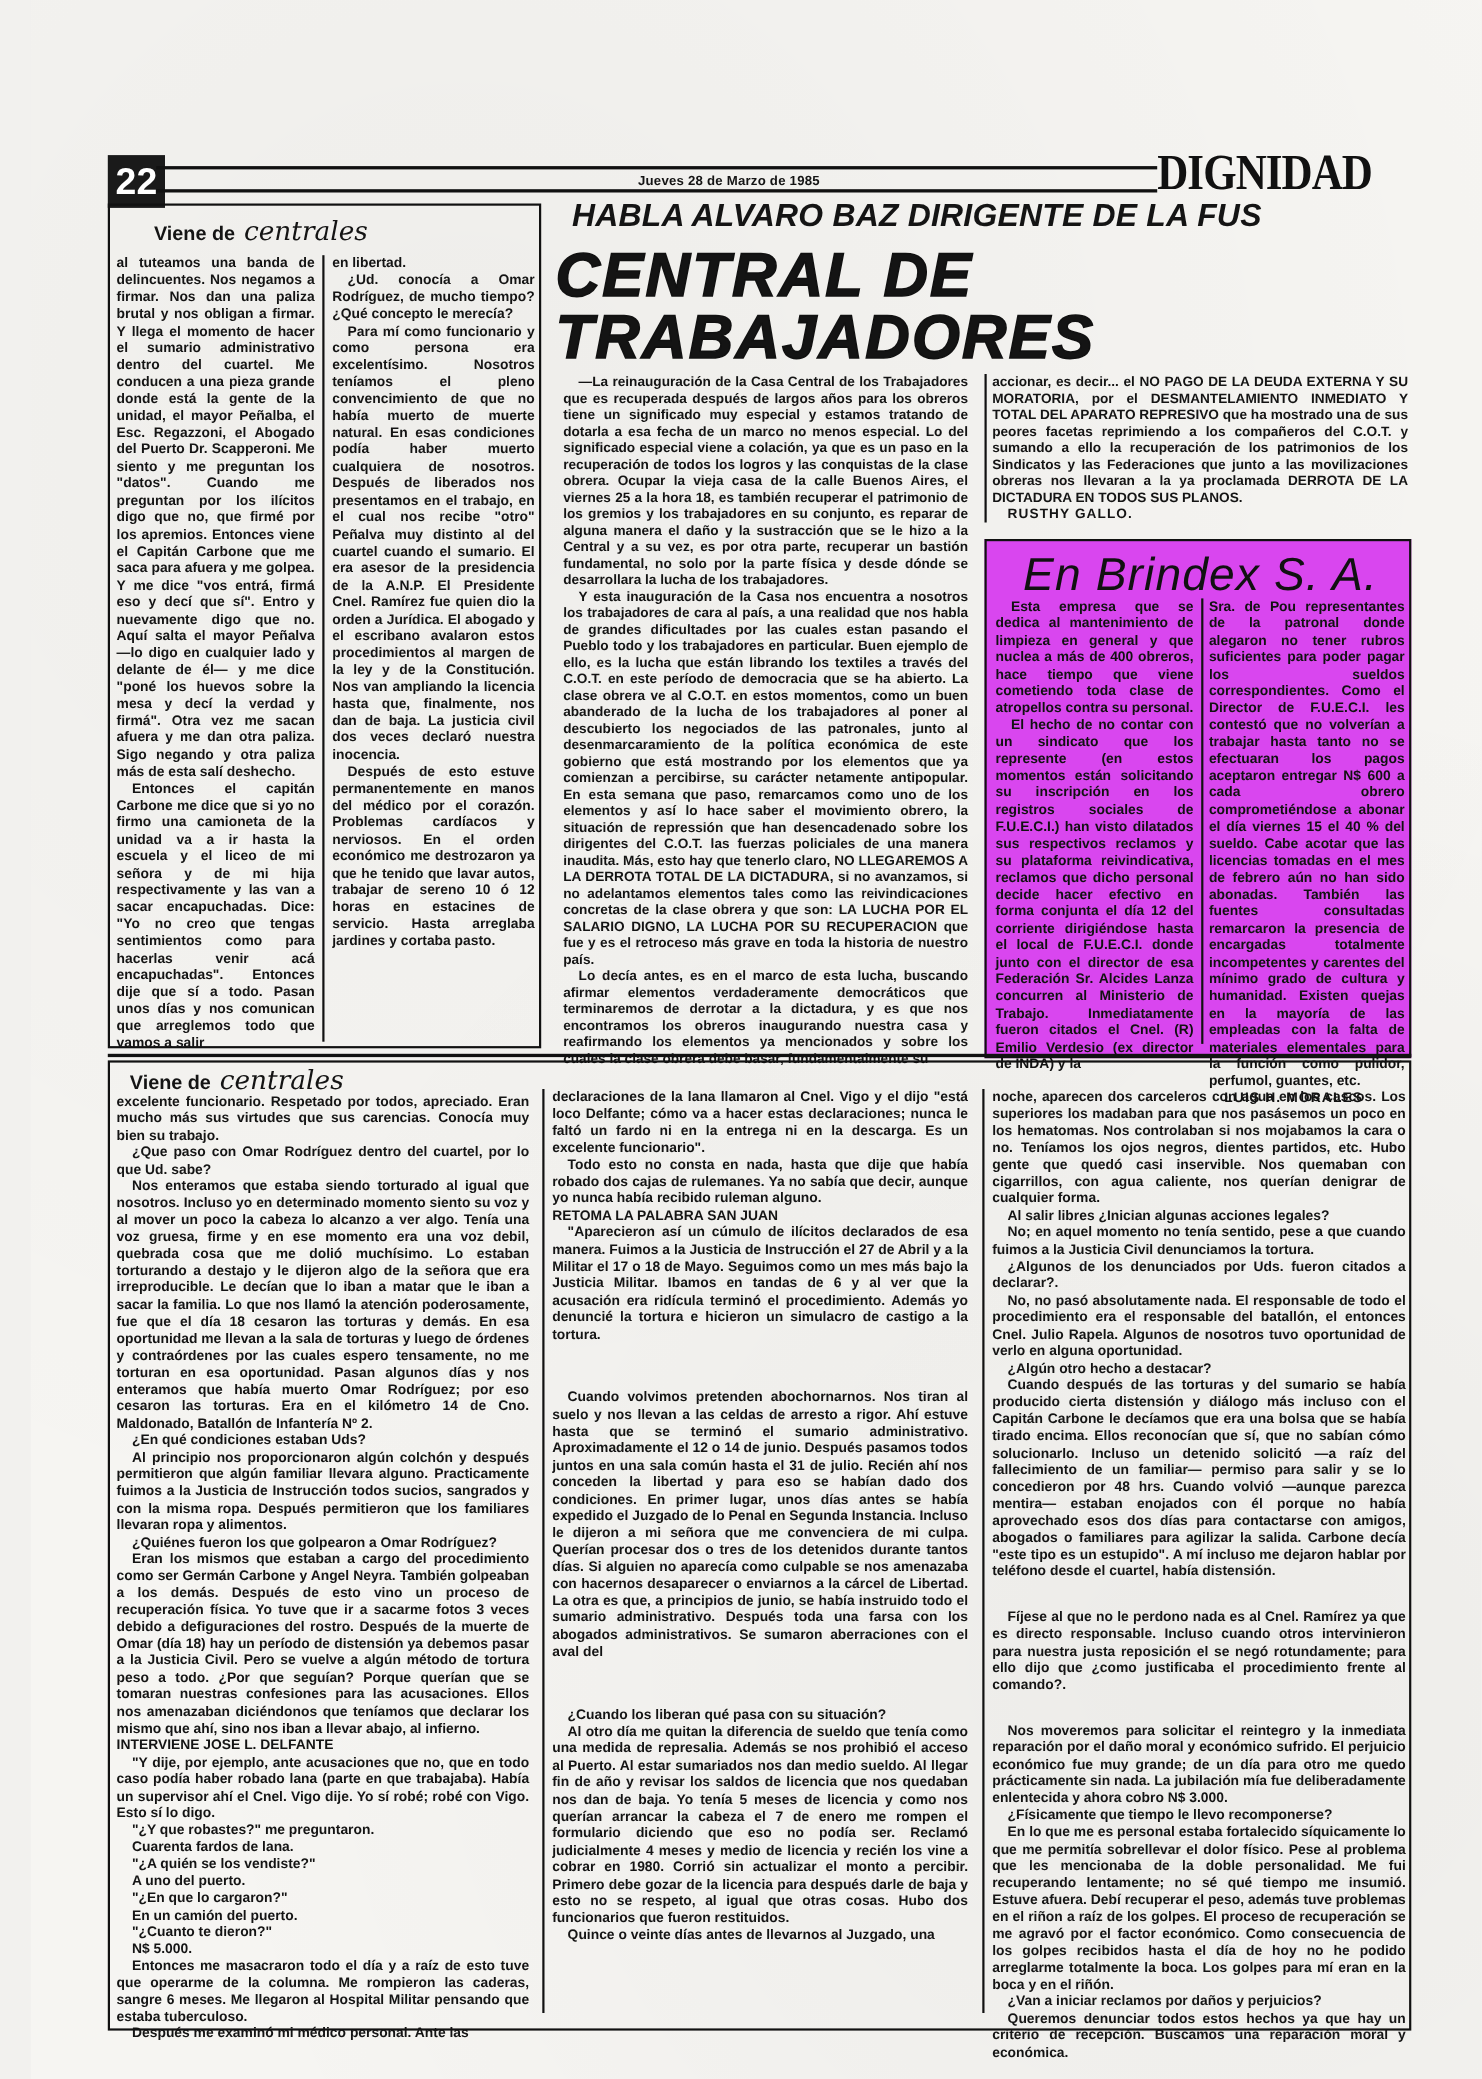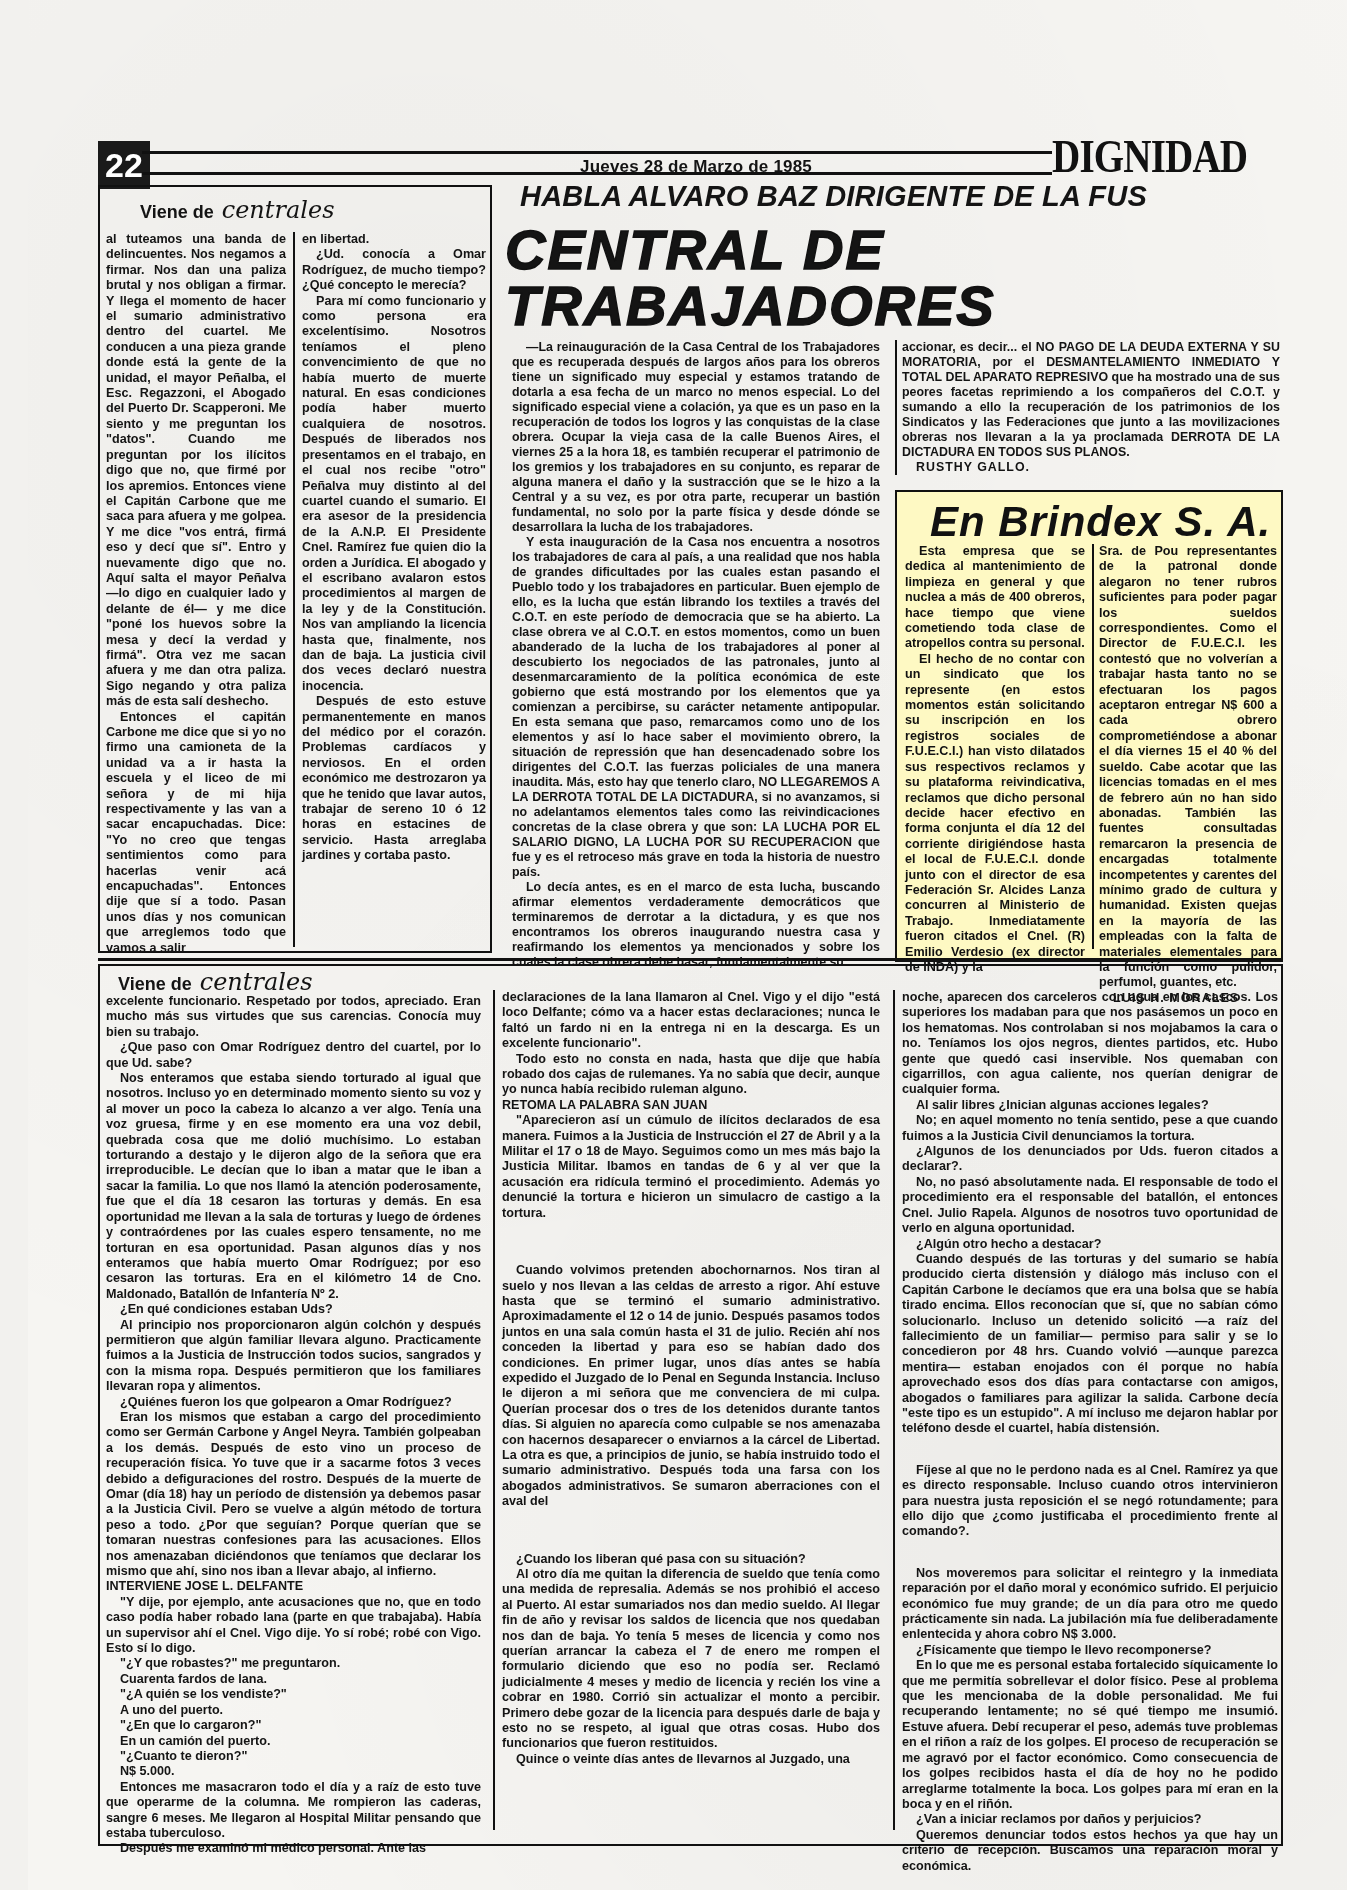--- a/index.html
+++ b/index.html
@@ -8,40 +8,40 @@
   .sheet { position: absolute; left: 28px; top: 0; width: 1319px; height: 1890px;
            background: #f6f5f2; }
   .sheet::before { content: ""; position: absolute; inset: 0;
     background: radial-gradient(circle at 30% 20%, rgba(0,0,0,0.03), transparent 60%),
                 radial-gradient(circle at 80% 80%, rgba(0,0,0,0.04), transparent 50%); }
   .page-num { position: absolute; left: 98px; top: 141px; width: 52px; height: 48px;
               background: #1a1a1a; color: #fff; font-weight: bold; font-size: 34px;
               text-align: center; line-height: 48px; font-family: "Liberation Sans Narrow","Liberation Sans", sans-serif; }
   .rule-top { position: absolute; left: 142px; top: 151px; width: 910px; height: 3px; background: #111; }
   .rule-top2 { position: absolute; left: 142px; top: 172px; width: 910px; height: 3px; background: #111; }
-  .date { position: absolute; left: 580px; top: 157px; font-size: 17px; font-weight: bold; letter-spacing: 0.2px; }
+  .date { position: absolute; left: 580px; top: 157px; font-size: 12px; font-weight: bold; letter-spacing: 0.2px; }
   .masthead { position: absolute; left: 1052px; top: 130px; font-family: "Liberation Serif", serif;
               font-weight: bold; font-size: 46px; letter-spacing: -1px; color: #111; transform: scaleX(0.85); transform-origin: left; }
   .kicker { position: absolute; left: 520px; top: 180px; font-size: 29px; font-weight: 900;
             font-style: italic; letter-spacing: 0.2px; }
   .headline { position: absolute; left: 510px; top: 222px; font-size: 56px; font-weight: 900; font-style: italic;
               line-height: 56px; letter-spacing: 2px; -webkit-text-stroke: 1.5px #111; }
   .headline .l2 { display: block; margin-left: -5px; }
   .col { position: absolute; font-size: 12.6px; line-height: 15.4px; text-align: justify; font-weight: bold; }
   .col p { text-indent: 14px; }
   .col .q { font-weight: 900; }
   .col .center { text-align: left; text-indent: 0; font-weight: 900; }
   .box { position: absolute; border: 2px solid #111; }
   .viene { position: absolute; font-size: 18px; font-weight: 900; }
   .viene .script { font-family: "DejaVu Serif", serif; font-style: italic; font-weight: normal; font-size: 24px; margin-left: 8px; }
   .vline { position: absolute; width: 2px; background: #111; }
   .hline { position: absolute; height: 2px; background: #111; }
   .brindex { position: absolute; left: 895px; top: 490px; width: 388px; height: 472px;
-             background: #fef9c3; border: 2px solid #111; }
-  .brindex-title { position: absolute; left: 930px; top: 498px; font-size: 42px; font-weight: 700;
+             background: #d946ef; border: 2px solid #111; }
+  .brindex-title { position: absolute; left: 930px; top: 498px; font-size: 42px; font-weight: 400;
                    font-style: italic; color: #111; letter-spacing: 1px; }
   .brindex .bcol { position: absolute; font-size: 12.6px; line-height: 15.4px; font-weight: bold; text-align: justify; color: #111; }
   .brindex .bcol p { text-indent: 14px; }
   .sign { font-weight: 900; letter-spacing: 1px; }
 </style>
 </head>
 <body>
 
 <div class="sheet"></div>
 

